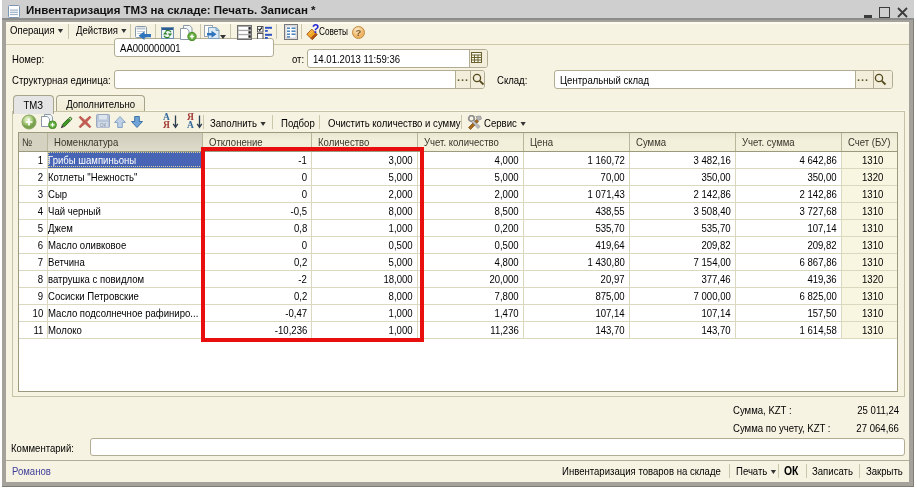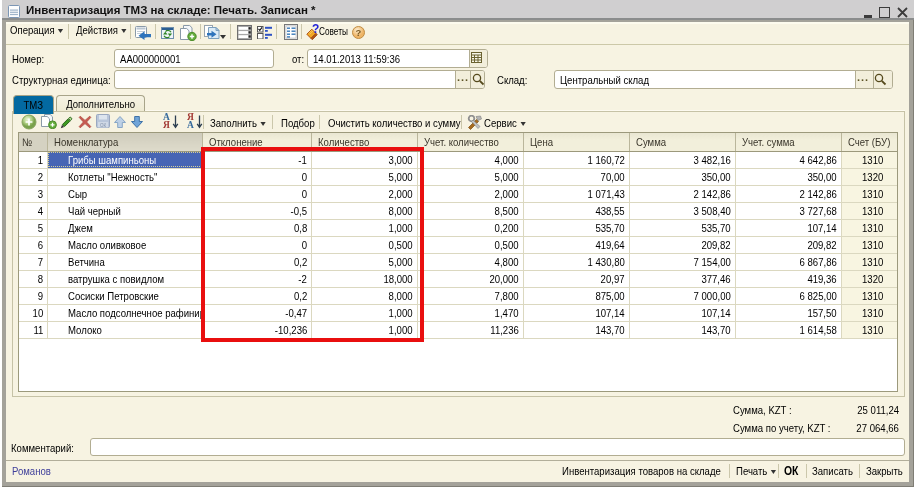--- a/index.html
+++ b/index.html
@@ -18,21 +18,21 @@
 .lbl { white-space:nowrap; color:#000;text-decoration:underline; }
 .inp { background:#fff; border:1px solid #b2ad92; border-radius:3px; height:19px; }
 .inpbtn { background:#f2eedb; border-left:1px solid #b2ad92; position:absolute; top:0; height:17px; }
 .arr { display:inline-block; width:0; height:0; border-left:3.5px solid transparent; border-right:3.5px solid transparent; border-top:4px solid #333; vertical-align:middle; margin-left:4px; margin-bottom:1px; }
 .tab { border:1px solid #a8a489; border-bottom:none; border-radius:4px 4px 0 0; text-align:center; }
 .grid { left:18px; top:132px; width:880px; height:260px; background:#fff; border:1px solid #9c997c; }
 table { border-collapse:collapse; table-layout:fixed; width:878px; font-size:11px; }
 th { background:linear-gradient(#e9e6d2,#f2efdb 40%); color:#39352a; font-weight:normal; text-align:left; border-right:1px solid #bab69b; border-bottom:1px solid #9c997c; height:18px; padding:0 0 0 6px; overflow:hidden; white-space:nowrap; }
 td { border-right:1px solid #dbd8c0; border-bottom:1px solid #dbd8c0; height:17.05px; padding:0; overflow:hidden; white-space:nowrap; vertical-align:middle; }
 td.num { text-align:right; padding-right:4px; }
-td.nom { padding-left:20px;text-decoration:underline; }
+td.nom { padding-left:0;text-decoration:underline; }
 td.acc { padding-left:20px; background:#f8f5e1; border-right:none; }
 td.rn { text-align:right; padding-right:3px; }
 .redbox { left:201px; top:147px; width:223.2px; height:195px; border:4px solid #e90f0f; }
 .foot { left:6px; top:460px; width:903px; height:22px; background:#f7f3e2; border-top:1px solid #b2ae9a; }
 .fsep { width:1px; background:#cbc7ab; top:464px; height:14px; }
 .sx { display:inline-block; transform:scaleX(0.87); transform-origin:0 50%; white-space:nowrap; }
 .sxr { display:inline-block; transform:scaleX(0.87); transform-origin:100% 50%; white-space:nowrap; }
 .sxc { display:inline-block; transform:scaleX(0.87); transform-origin:50% 50%; white-space:nowrap; }
 .seltd { background:#4765b4; color:#fff; outline:1px dotted #d6cf96; outline-offset:-2px; }
 </style>
@@ -64,41 +64,41 @@
 <div class="abs vsep" style="left:130px"></div>
 <div class="abs vsep" style="left:155px"></div>
 <div class="abs vsep" style="left:200px"></div>
 <div class="abs vsep" style="left:230px"></div>
 <div class="abs vsep" style="left:276px"></div>
 <div class="abs vsep" style="left:301px"></div>
 <div class="abs lbl" style="left:319px;top:25px"><span style="display:inline-block;transform:scaleX(0.75);transform-origin:0 50%;white-space:nowrap">Советы</span></div>
 <div class="abs" style="left:6px;top:44px;width:903px;height:1px;background:#ccc8a8"></div>
 
 <div class="abs lbl" style="left:12px;top:53px"><span class="sx">Номер:</span></div>
-<div class="abs inp" style="left:114px;top:49px;width:160px">
+<div class="abs inp" style="left:114px;top:38px;width:160px">
     <div style="padding:3px 0 0 5px"><span class="sx">АА000000001</span></div>
   </div>
 <div class="abs lbl" style="left:292px;top:53px"><span class="sx">от:</span></div>
 <div class="abs inp" style="left:307px;top:49px;width:181px">
     <div style="padding:3px 0 0 5px"><span class="sx">14.01.2013 11:59:36</span></div>
   <div class="inpbtn" style="left:161px;width:18px;border-radius:0 2px 2px 0"></div>
 </div>
 <div class="abs lbl" style="left:12px;top:74px"><span class="sx">Структурная единица:</span></div>
 <div class="abs inp" style="left:114px;top:70px;width:371px">
   <div class="inpbtn" style="left:340px;width:15px"></div>
   <div class="inpbtn" style="left:355px;width:14px;border-radius:0 2px 2px 0"></div>
 </div>
 <div class="abs lbl" style="left:497px;top:74px"><span class="sx">Склад:</span></div>
 <div class="abs inp" style="left:554px;top:70px;width:339px">
     <div style="padding:3px 0 0 5px"><span class="sx">Центральный склад</span></div>
   <div class="inpbtn" style="left:300px;width:18px"></div>
   <div class="inpbtn" style="left:318px;width:19px;border-radius:0 2px 2px 0"></div>
 </div>
 
-<div class="abs tab" style="left:13px;top:95px;width:41px;height:19px;background:#0369a1;z-index:3;padding-top:3px"><span class="sxc">ТМЗ</span></div>
+<div class="abs tab" style="left:13px;top:95px;width:41px;height:19px;background:#e5e5e5;z-index:3;padding-top:3px"><span class="sxc">ТМЗ</span></div>
 <div class="abs tab" style="left:56px;top:95px;width:89px;height:16px;background:linear-gradient(#f6f3e4,#efebd4);z-index:2;padding-top:2px"><span class="sxc">Дополнительно</span></div>
 <div class="abs" style="left:12px;top:110px;width:893px;height:1px;background:#fdfaf0"></div>
 <div class="abs" style="left:12px;top:111px;width:893px;height:1px;background:#c6c2a6;z-index:1"></div>
 <div class="abs" style="left:12px;top:111px;width:1px;height:286px;background:#c6c2a6"></div>
 <div class="abs" style="left:904px;top:111px;width:1px;height:286px;background:#c6c2a6"></div>
 <div class="abs" style="left:12px;top:396px;width:893px;height:1px;background:#c6c2a6"></div>
 
 <div class="abs vsep2" style="left:203px"></div>
 <div class="abs lbl" style="left:210px;top:117px"><span class="sx">Заполнить<span class="arr"></span></span></div>
 <div class="abs vsep2" style="left:272px"></div>

